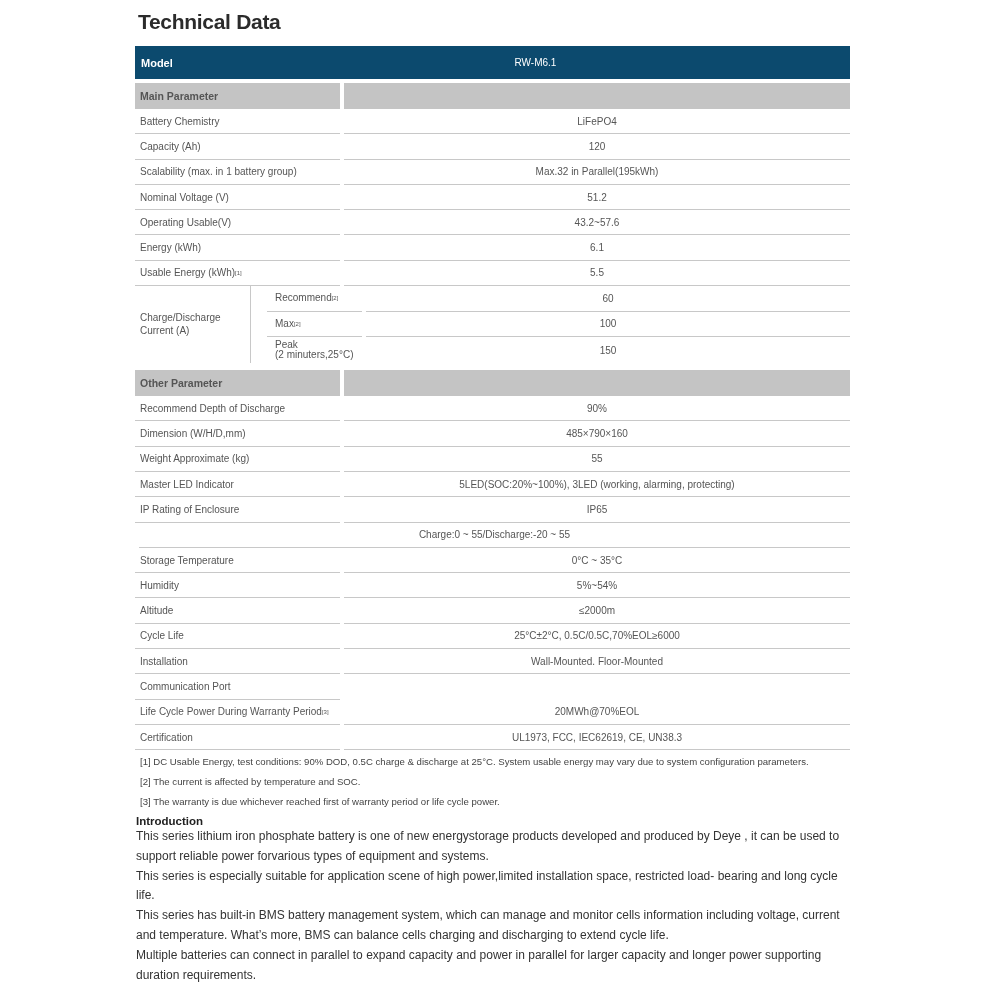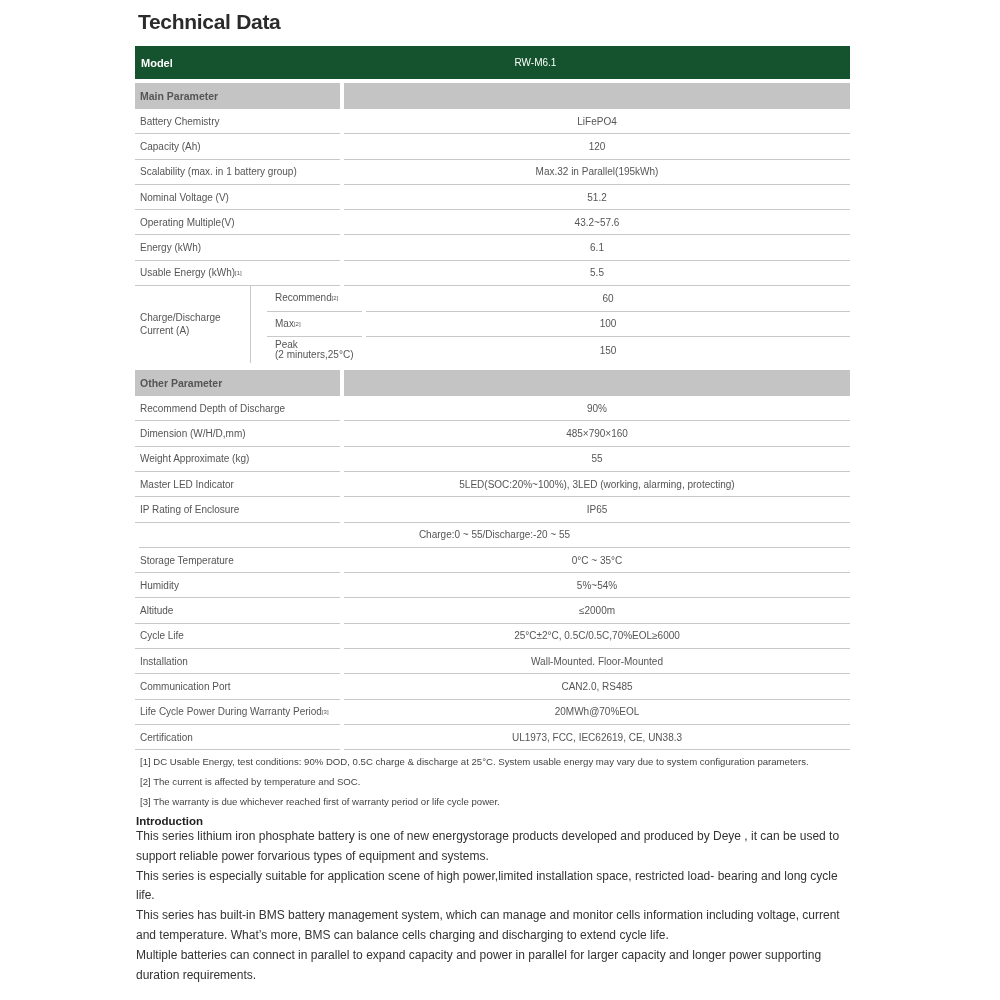--- a/index.html
+++ b/index.html
@@ -1,21 +1,21 @@
 <!DOCTYPE html>
 <html><head>
 <meta charset="utf-8">
 <style>
   html, body { margin: 0; padding: 0; background: #ffffff; }
   body { width: 1000px; height: 1000px; position: relative; overflow: hidden;
          font-family: "Liberation Sans", sans-serif; color: #4a4a4a; }
   .title { position: absolute; left: 138px; top: 10px; font-size: 21px; font-weight: bold;
            color: #2b2b2b; letter-spacing: -0.3px; }
   .table { position: absolute; left: 135px; top: 46px; width: 715px; }
-  .model-row { height: 33px; background: #14532d; display: flex; align-items: center; color: #fff; font-size: 11px; }
+  .model-row { height: 33px; background: #0c4a6e; display: flex; align-items: center; color: #fff; font-size: 11px; }
   .model-row .lbl { width: 200px; padding-left: 6px; font-weight: bold; }
   .model-row .val { flex: 1; text-align: center; padding-right: 120px; font-size: 10px; }
   .section-row { height: 26px; margin-top: 4px; display: flex; }
   .section-row .lbl { width: 200px; background: #c4c4c4; color: #555; font-size: 10.5px; font-weight: bold;
                       display: flex; align-items: center; padding-left: 5px; }
   .section-row .val { flex: 1; background: #c4c4c4; margin-left: 4px; }
   .row { height: 25.3px; display: flex; align-items: center; font-size: 10px; color: #555; }
   .row .lbl { width: 205px; height: 100%; display: flex; align-items: center; padding-left: 5px;
               border-bottom: 1.5px solid #c8c8c8; box-sizing: border-box; }
   .row .val { flex: 1; height: 100%; display: flex; align-items: center; justify-content: center;
@@ -62,21 +62,21 @@
   </div>
   <div class="row">
     <div class="lbl">Scalability (max. in 1 battery group)</div>
     <div class="val">Max.32 in Parallel(195kWh)</div>
   </div>
   <div class="row">
     <div class="lbl">Nominal  Voltage (V)</div>
     <div class="val">51.2</div>
   </div>
   <div class="row">
-    <div class="lbl">Operating Multiple(V)</div>
+    <div class="lbl">Operating Usable(V)</div>
     <div class="val">43.2~57.6</div>
   </div>
   <div class="row">
     <div class="lbl">Energy (kWh)</div>
     <div class="val">6.1</div>
   </div>
   <div class="row">
     <div class="lbl">
       <span>Usable Energy (kWh)</span>
         <sup>[1]</sup>
@@ -157,21 +157,20 @@
   <div class="row">
     <div class="lbl">Cycle Life</div>
     <div class="val">25°C±2°C, 0.5C/0.5C,70%EOL≥6000</div>
   </div>
   <div class="row">
     <div class="lbl">Installation</div>
     <div class="val">Wall-Mounted. Floor-Mounted</div>
   </div>
   <div class="row">
     <div class="lbl">Communication Port</div>
-    <div class="val">CAN2.0, RS485</div>
   </div>
   <div class="row">
     <div class="lbl">
       <span>Life Cycle Power During Warranty Period</span>
         <sup>[3]</sup>
     </div>
     <div class="val">20MWh@70%EOL</div>
   </div>
   <div class="row">
     <div class="lbl">Certification</div>

